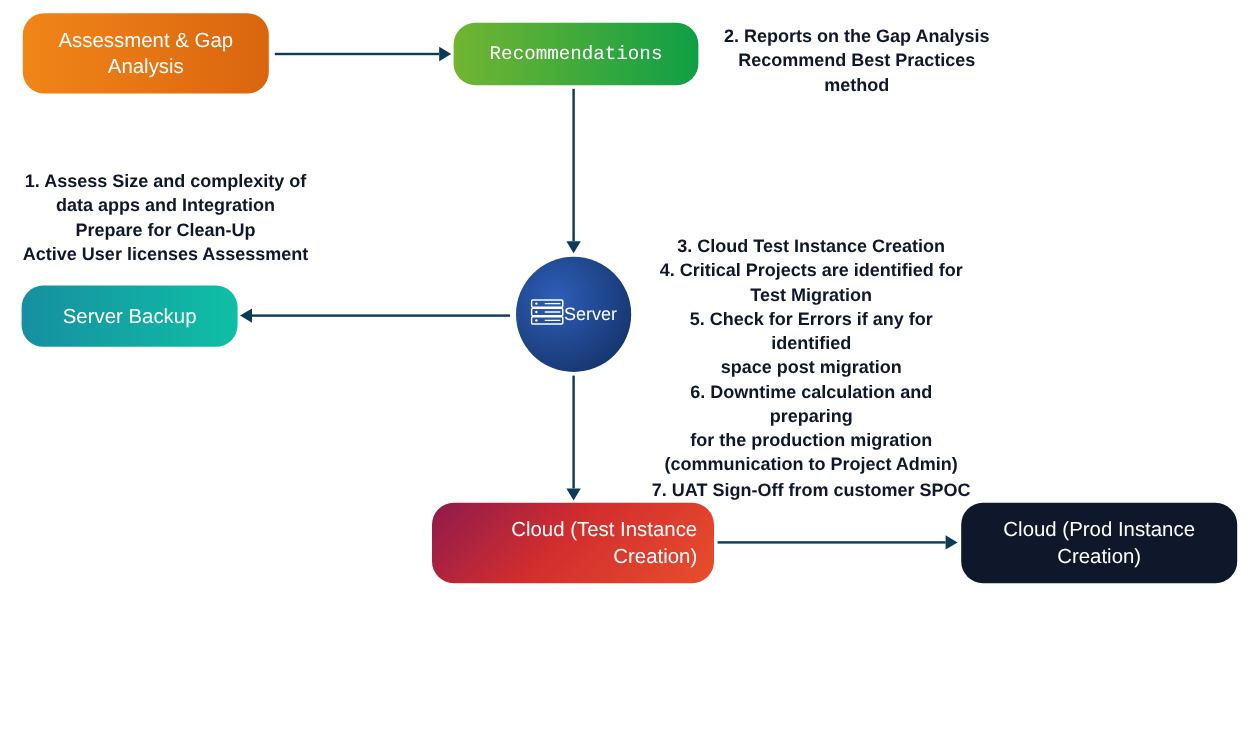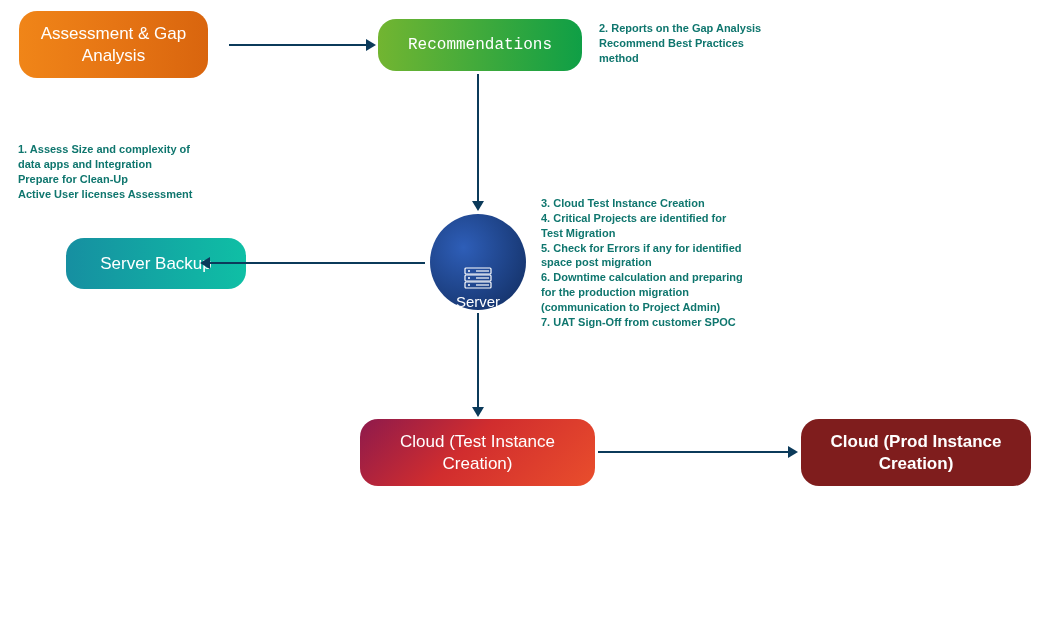--- a/index.html
+++ b/index.html
@@ -24,68 +24,69 @@
     align-items: center;
     justify-content: center;
     text-align: center;
     font-weight: 500;
     line-height: 1.25;
     padding: 0 14px;
     box-sizing: border-box;
   }
   .note {
     position: absolute;
-    color: #0f766e;
+    color: #0f172a;
     font-weight: 600;
-    font-size: 11px;
+    font-size: 15px;
     line-height: 1.35;
     white-space: pre-line;
+    text-align: center;
   }
   .arrow-line {
     position: absolute;
     background: #0b3a5a;
   }
   .arrow-head {
     position: absolute;
     width: 0;
     height: 0;
   }
   
   .grad-orange { background: linear-gradient(90deg, #f08518 0%, #e67514 50%, #d9650e 100%); }
   .grad-green  { background: linear-gradient(90deg, #72b531 0%, #0f9f46 100%); }
-  .grad-teal   { background: linear-gradient(90deg, #168fa1 0%, #0fbfa5 100%); margin-left: 48px; }
+  .grad-teal   { background: linear-gradient(90deg, #168fa1 0%, #0fbfa5 100%); }
   .grad-red    { background: linear-gradient(135deg, #8e1a4c 0%, #d12d2e 45%, #e94e2c 100%); }
-  .solid-orange { background: #7f1d1d; font-weight: bold; }
+  .solid-orange { background: #0f172a; }
   .server-circle {
     position: absolute;
     border-radius: 50%;
     background: radial-gradient(circle at 35% 35%, #2e5eb8 0%, #16356e 80%);
     color: #ffffff;
     display: flex;
-    flex-direction: column;
+    flex-direction: row;
     align-items: center;
-    justify-content: flex-end;
+    justify-content: center;
     font-size: 15px;
     font-weight: 500;
   }
   .server-icon {
     width: 28px;
     height: 22px;
     margin-bottom: 4px;
   }
   .server-icon rect { fill: none; stroke: #ffffff; stroke-width: 1.2; }
   .server-icon circle { fill: #ffffff; }
   .server-icon line { stroke: #ffffff; stroke-width: 1.2; }
 </style>
 </head>
 <body>
 
 <div class="canvas">
 
-  <div class="node grad-orange" style="left:19px; top:11px; width:189px; height:67px; font-size:17px;">
+  <div class="node grad-orange" style="left:19px; top:11px; width:205px; height:67px; font-size:17px;">
     <span>Assessment &amp;
 Gap Analysis</span>
   </div>
 
   <div class="node grad-green" style="left:378px; top:19px; width:204px; height:52px; font-size:16px;font-family:Liberation Mono, monospace;">
     <span>Recommendations</span>
   </div>
 
   <div class="node grad-teal" style="left:18px; top:238px; width:180px; height:51px; font-size:17px;">
     <span>Server Backup</span>
@@ -99,21 +100,21 @@
       <circle cx="5" cy="4" r="1"></circle>
       <circle cx="5" cy="11" r="1"></circle>
       <circle cx="5" cy="18" r="1"></circle>
       <line x1="12" y1="4" x2="25" y2="4"></line>
       <line x1="12" y1="11" x2="25" y2="11"></line>
       <line x1="12" y1="18" x2="25" y2="18"></line>
     </svg>
     <span>Server</span>
   </div>
 
-  <div class="node grad-red" style="left:360px; top:419px; width:235px; height:67px; font-size:17px;">
+  <div class="node grad-red" style="left:360px; top:419px; width:235px; height:67px; font-size:17px;text-align:right;">
     <span>Cloud
 (Test Instance Creation)</span>
   </div>
 
   <div class="node solid-orange" style="left:801px; top:419px; width:230px; height:67px; font-size:17px;">
     <span>Cloud
 (Prod Instance Creation)</span>
   </div>
 
   <div class="note" style="left:18px; top:96px; width:240px;margin-top:46px;">1. Assess Size and complexity of

